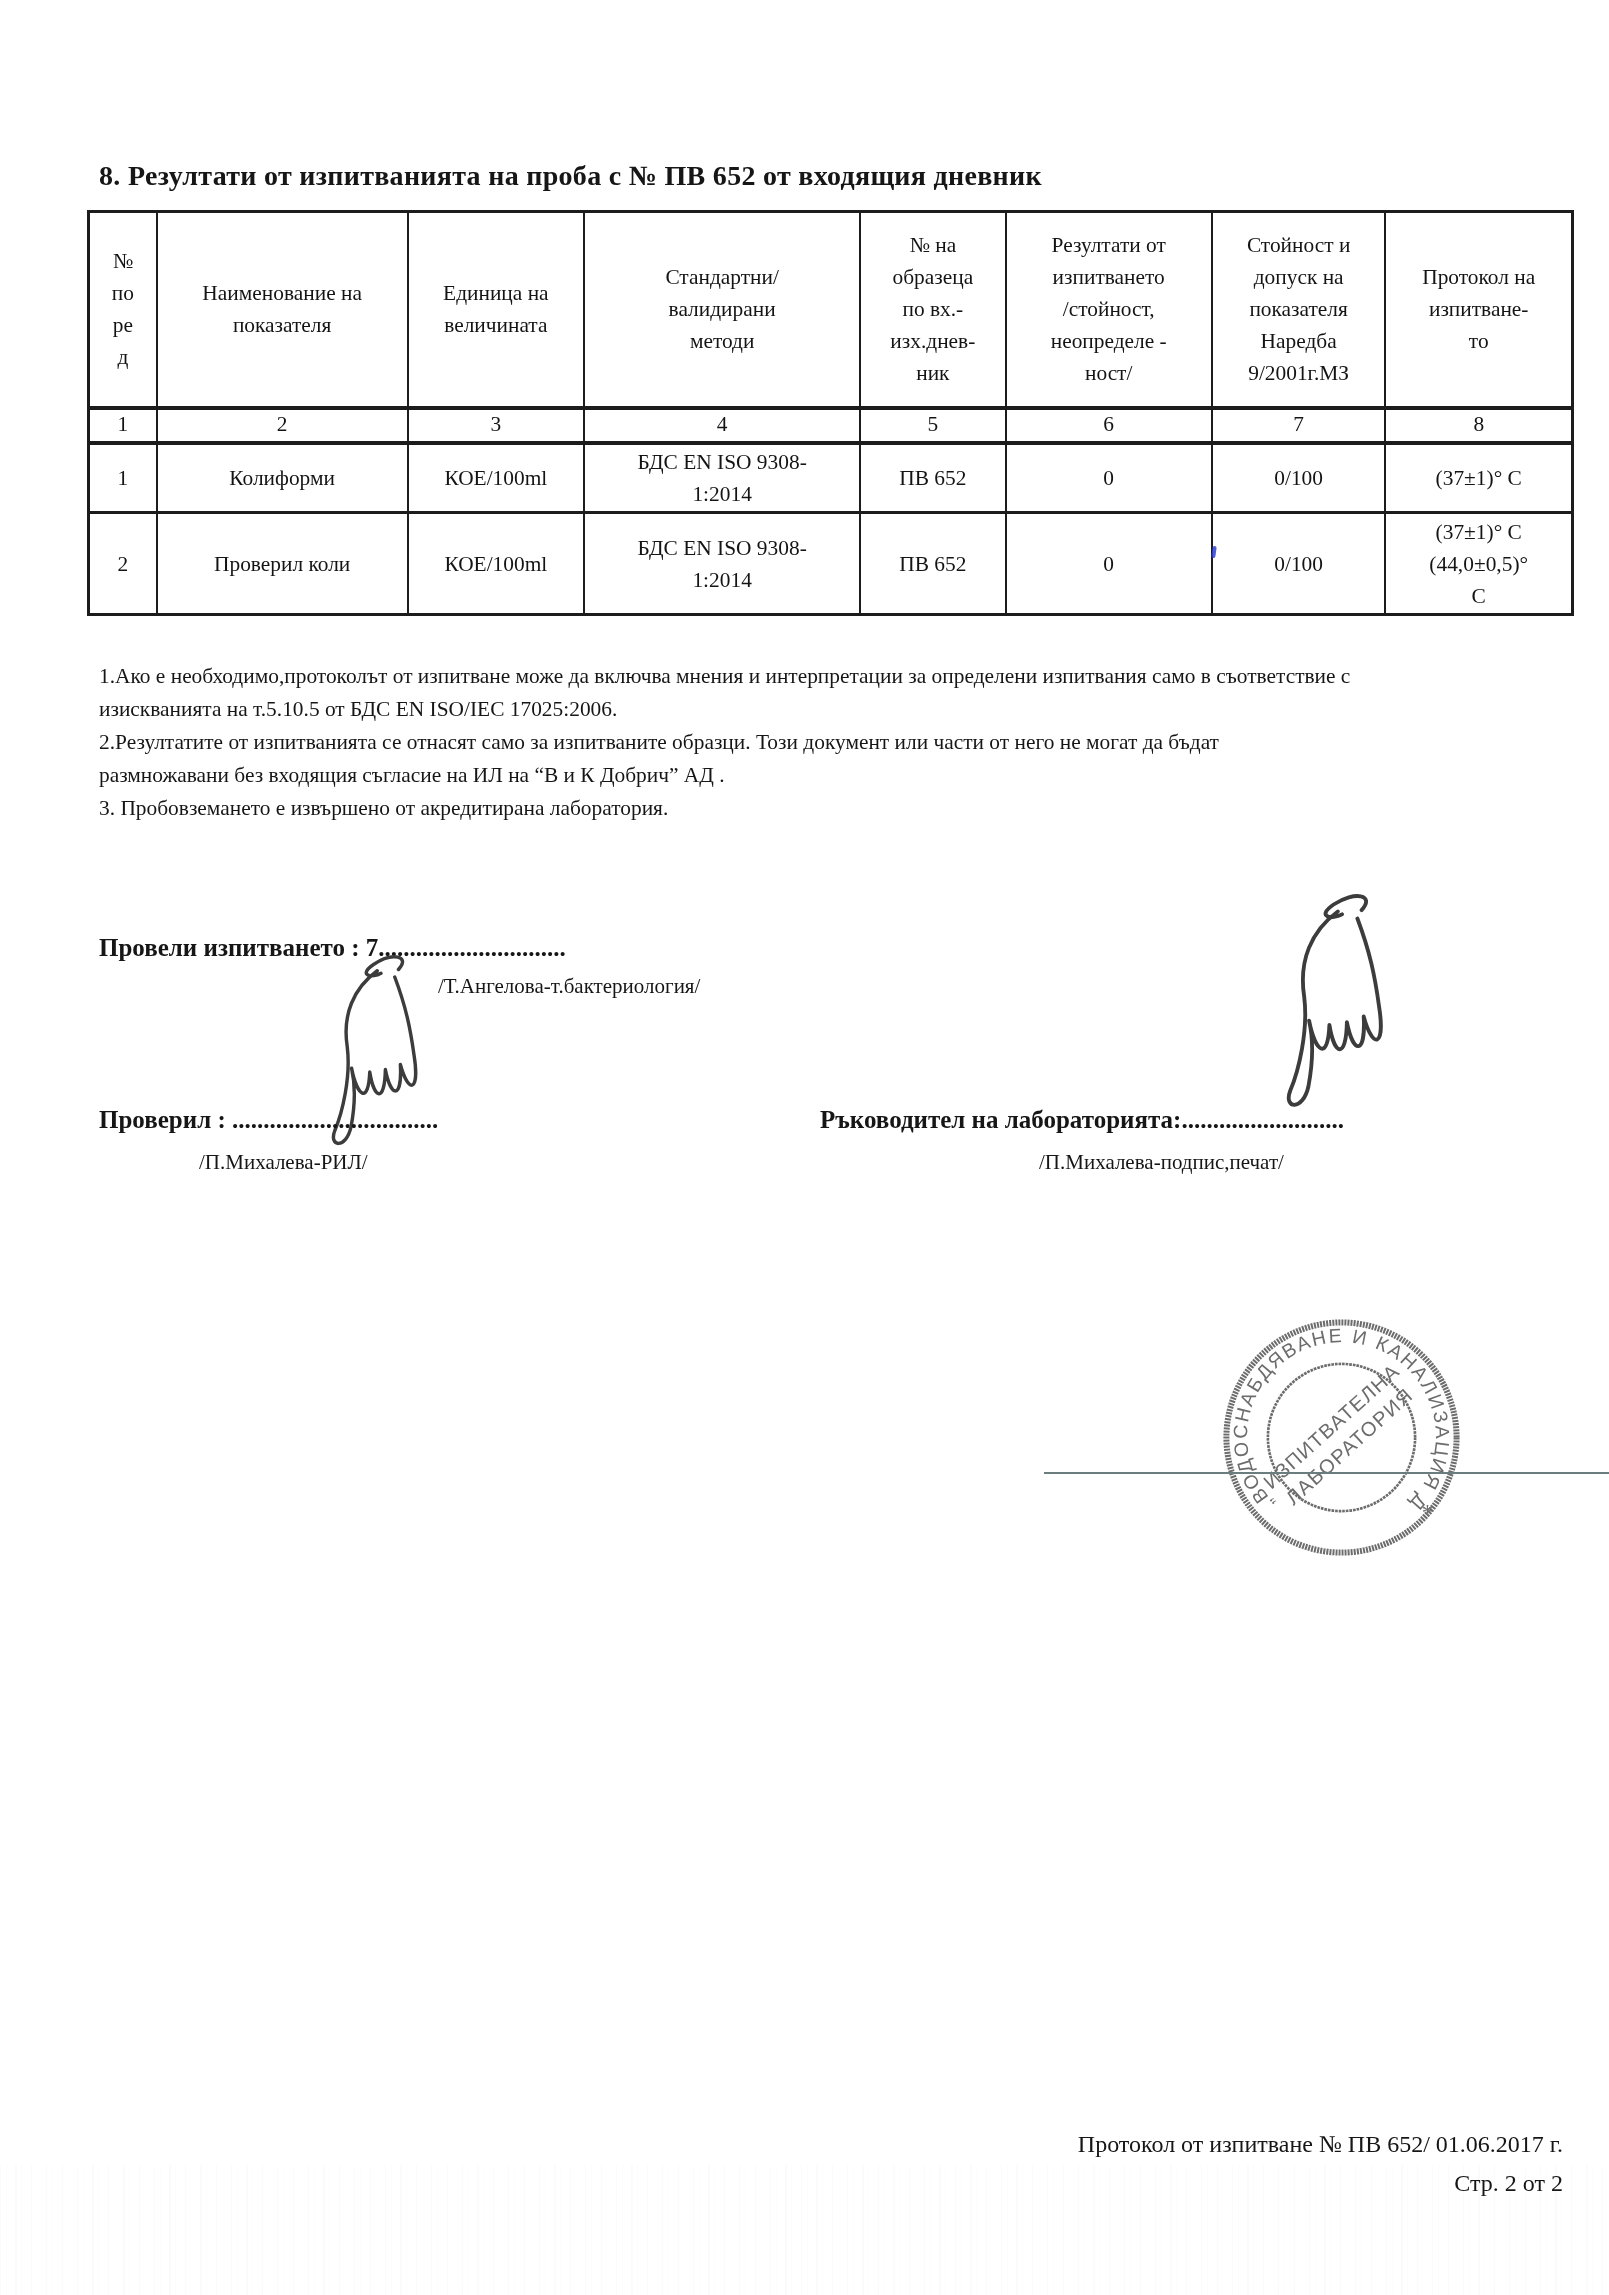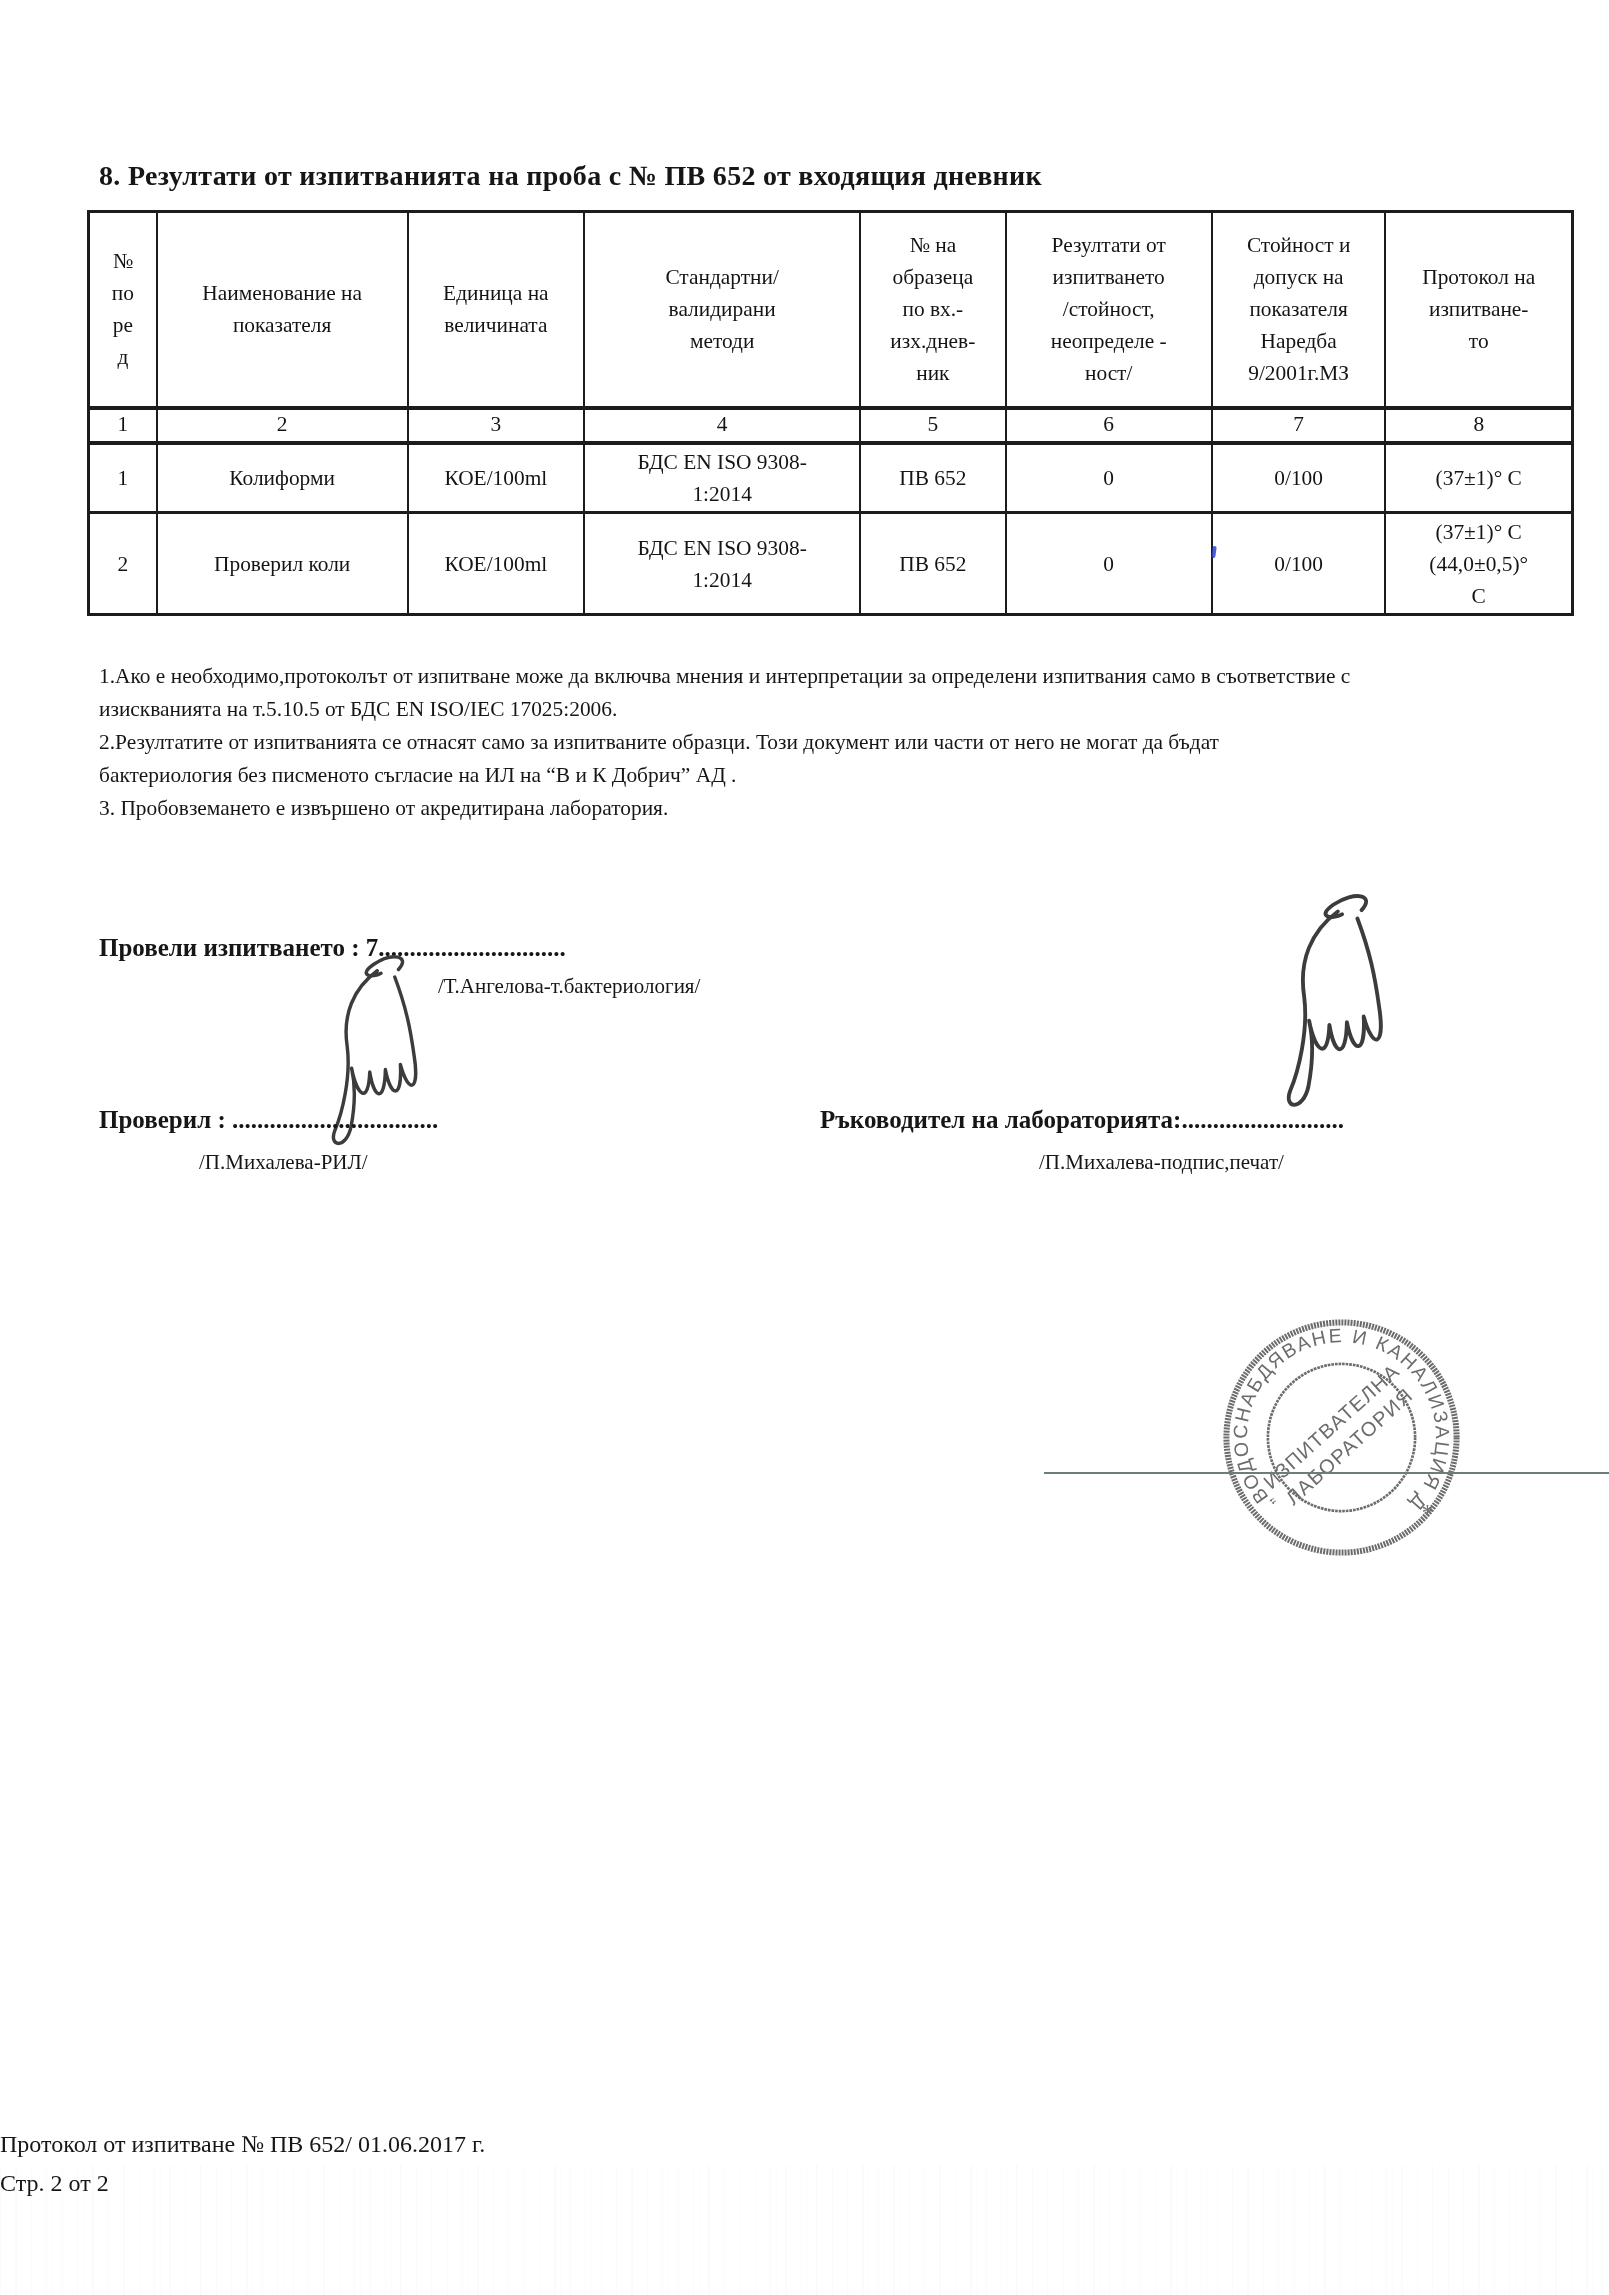--- a/index.html
+++ b/index.html
@@ -85,21 +85,21 @@
     left:1212px;top:546px;
     width:4px;height:12px;
     background:#2b3fd6;
     border-radius:2px;
     transform:rotate(8deg);
     opacity:0.85;
   }
 
   
   .footer-1,.footer-2{
-    left:0;width:1563px;text-align:left;
+    left:0;width:1563px;text-align:right;
     font-size:24px;white-space:nowrap;
   }
   .footer-1{top:2131px;}
   .footer-2{top:2170px;}
 
   
   .scan-noise{
     left:0;top:2165px;width:1609px;height:131px;
     background:repeating-linear-gradient(90deg,
       rgba(60,60,60,0.035) 0 1.3px, transparent 1.3px 6px,
@@ -192,21 +192,21 @@
   </tr>
 </tbody>
   </table>
 
 <div class="abs ink-mark"></div>
 
 <div class="abs notes">
   <div>1.Ако е необходимо,протоколът от изпитване може да включва мнения и интерпретации за определени изпитвания само в съответствие с</div>
   <div>изискванията на т.5.10.5 от БДС EN ISO/IEC 17025:2006.</div>
   <div>2.Резултатите от изпитванията се отнасят само за изпитваните образци. Този документ или части от него не могат да бъдат</div>
-  <div>бактериология без писменото съгласие на ИЛ  на “В и К Добрич” АД .</div>
+  <div>размножавани без входящия съгласие на ИЛ  на “В и К Добрич” АД .</div>
   <div>3. Пробовземането е извършено от акредитирана лаборатория.</div>
 </div>
 
 <svg width="0" height="0" style="position:absolute">
   <defs>
     <path id="sig-path" d="M 138 28 C 158 6, 128 0, 98 20 C 72 38, 96 42, 110 34
       M 104 30 C 66 58, 48 100, 56 152 C 62 200, 48 258, 36 286 C 26 312, 54 316, 62 280
       C 70 238, 68 208, 63 186 C 72 232, 90 244, 92 192 C 99 236, 116 242, 117 188
       C 126 234, 144 236, 141 180 C 154 228, 172 224, 163 166 C 157 122, 150 88, 132 40" fill="none" stroke="#3c3c3c" stroke-width="5.5" stroke-linecap="round" stroke-linejoin="round"></path>
   </defs>

